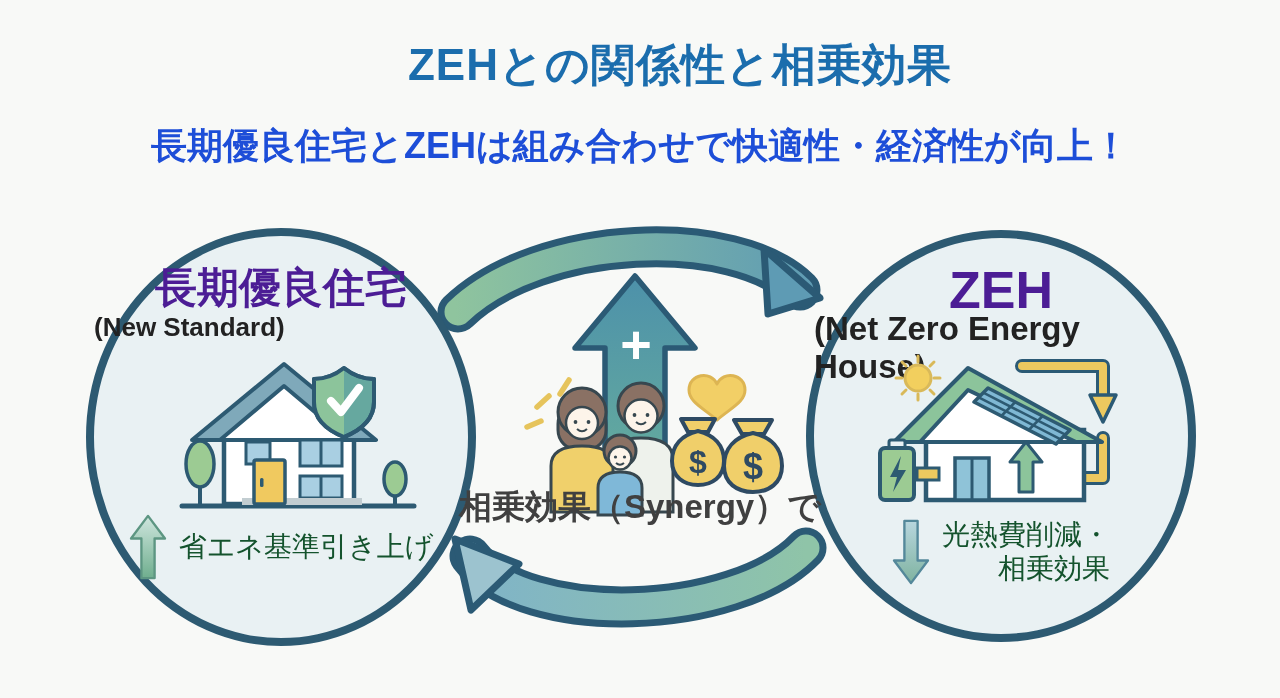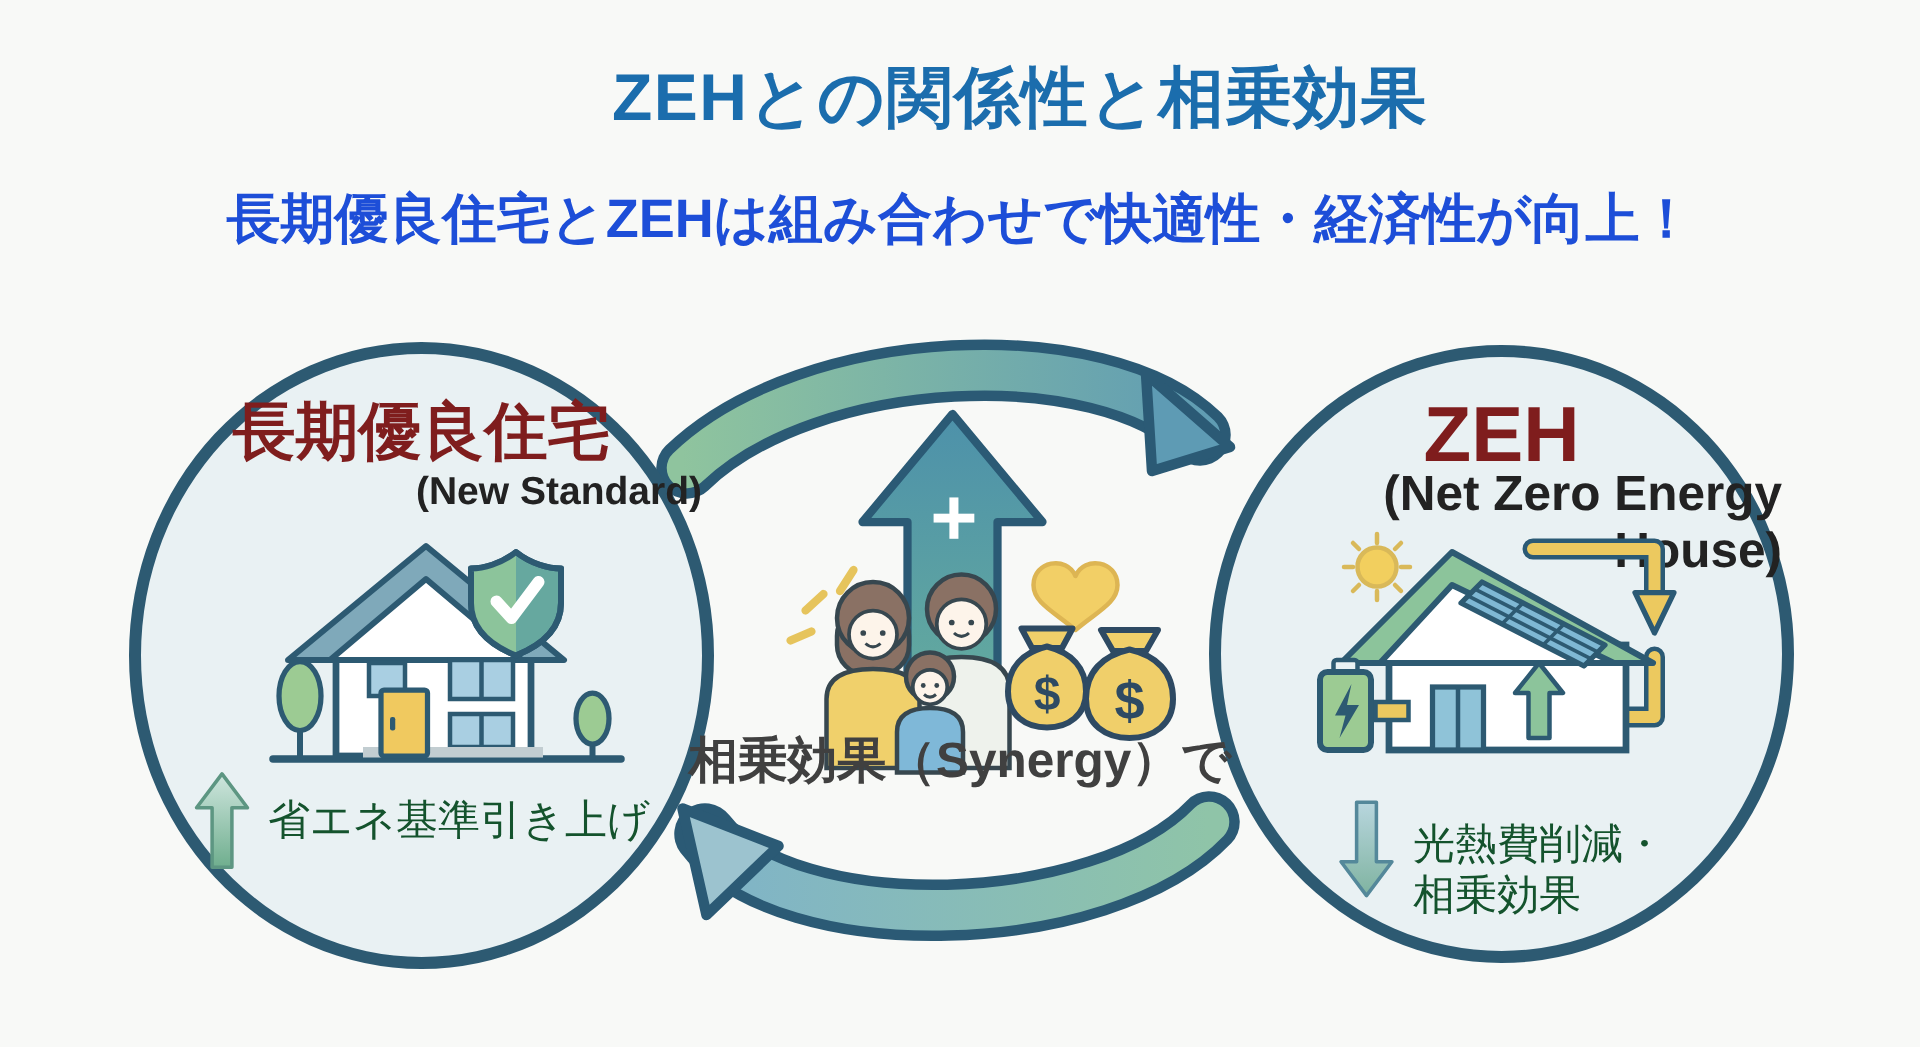--- a/index.html
+++ b/index.html
@@ -19,40 +19,40 @@
   }
   .circle{
     position:absolute;border-radius:50%;
     background:#e9f1f3;border:8px solid #2d5a72;box-sizing:border-box;
     z-index:2;
   }
   .circle-left{left:86px;top:228px;width:390px;height:418px;}
   .circle-right{left:806px;top:230px;width:390px;height:412px;}
   .circle-heading{
     position:absolute;left:0;width:100%;text-align:center;
-    font-weight:900;color:#7f1d1d;
+    font-weight:900;color:#4c1d95;
   }
   .circle-sub{
-    position:absolute;left:0;width:100%;text-align:right;
+    position:absolute;left:0;width:100%;text-align:left;
     font-weight:800;color:#222;
   }
   .ch-left{top:24px;font-size:42px;}
   .cs-left{top:76px;font-size:26px;}
   .ch-right{top:22px;font-size:52px;}
   .cs-right{top:72px;font-size:33px;}
   .house-svg{position:absolute;}
   .caption-row{
     position:absolute;left:0;width:100%;
     display:flex;justify-content:center;align-items:center;gap:12px;
   }
   .caption-row-left{top:278px;}
   .caption-row-right{top:280px;}
   .caption-text{font-size:28px;font-weight:400;line-height:1.2;color:#14532d;}
   .caption-center{text-align:center;}
-  .caption-leftalign{text-align:left;margin-top:28px;}
+  .caption-leftalign{text-align:right;}
   .cycle-svg{position:absolute;left:0;top:0;z-index:1;pointer-events:none;}
   .center-svg{position:absolute;left:455px;top:200px;z-index:3;pointer-events:none;}
   .center-caption{
     position:absolute;left:440px;top:486px;width:400px;z-index:4;
     text-align:center;font-size:33px;font-weight:900;line-height:1.25;color:#404040;
   }
 </style>
 </head>
 <body>
 

